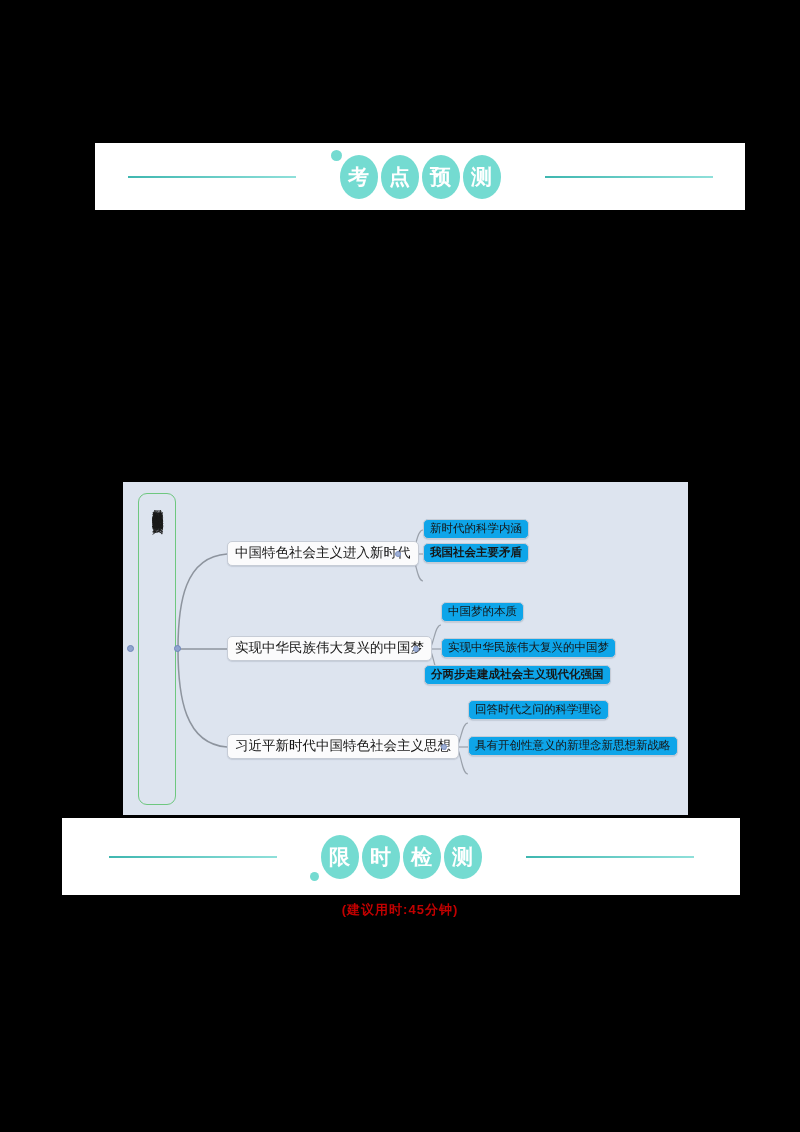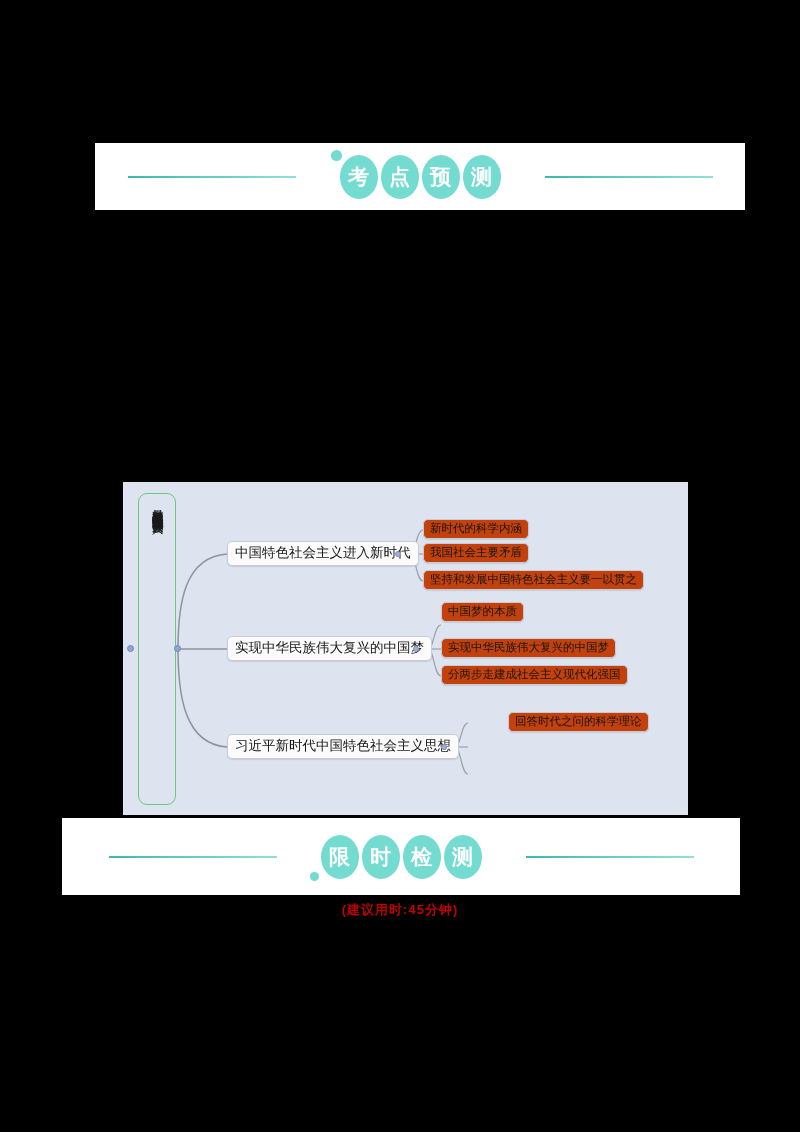--- a/index.html
+++ b/index.html
@@ -120,21 +120,21 @@
     padding: 3px 7px 4px 7px;
     font-size: 13.5px;
     color: #161616;
     white-space: nowrap;
     line-height: 1.15;
     box-shadow: 0 1px 1px rgba(90,100,120,.18);
   }
   
   .leaf-node {
     position: absolute;
-    background: #c2410c;
+    background: #0ea5e9;
     border: 1px solid #c6ccd6;
     border-radius: 5px;
     padding: 2px 6px 3px 6px;
     font-size: 11.5px;
     color: #161616;
     white-space: nowrap;
     line-height: 1.15;
     box-shadow: 0 1px 1px rgba(90,100,120,.18);
   }
   .collapse-dot {
@@ -220,49 +220,49 @@
   <div class="root-handle" style="left:51px; top:163px;"></div>
 
   <div class="branch-node" style="left:104px; top:59px;">
     <span>中国特色社会主义进入新时代</span>
   </div>
   <div class="collapse-dot" style="left:272px; top:69px;"></div>
 
   <div class="leaf-node" style="left:300px; top:37px;">
     <span>新时代的科学内涵</span>
   </div>
-  <div class="leaf-node" style="left:300px; top:61px;">
+  <div class="leaf-node" style="left:300px; top:61px;font-weight:bold;">
     <span>我国社会主要矛盾</span>
-  </div>
-  <div class="leaf-node" style="left:300px; top:88px;">
-    <span>坚持和发展中国特色社会主义要一以贯之</span>
   </div>
 
   <div class="branch-node" style="left:104px; top:154px;">
     <span>实现中华民族伟大复兴的中国梦</span>
   </div>
   <div class="collapse-dot" style="left:290px; top:164px;"></div>
 
   <div class="leaf-node" style="left:318px; top:120px;">
     <span>中国梦的本质</span>
   </div>
   <div class="leaf-node" style="left:318px; top:156px;">
     <span>实现中华民族伟大复兴的中国梦</span>
   </div>
-  <div class="leaf-node" style="left:318px; top:183px;">
+  <div class="leaf-node" style="left:301px; top:183px;font-weight:bold;">
     <span>分两步走建成社会主义现代化强国</span>
   </div>
 
   <div class="branch-node" style="left:104px; top:252px;">
     <span>习近平新时代中国特色社会主义思想</span>
   </div>
   <div class="collapse-dot" style="left:318px; top:262px;"></div>
 
-  <div class="leaf-node" style="left:345px; top:230px;margin-left:40px;">
+  <div class="leaf-node" style="left:345px; top:218px;">
     <span>回答时代之问的科学理论</span>
+  </div>
+  <div class="leaf-node" style="left:345px; top:254px;">
+    <span>具有开创性意义的新理念新思想新战略</span>
   </div>
 </div>
 
 <div class="banner" id="bottom-banner" style="left:62px; top:818px; width:678px; height:77px;">
   <div class="banner-inner">
     <div class="rule left"></div>
     <div class="bubbles">
       <div class="dot-accent bot-left"></div>
       <div class="bubble">限</div>
       <div class="bubble">时</div>

